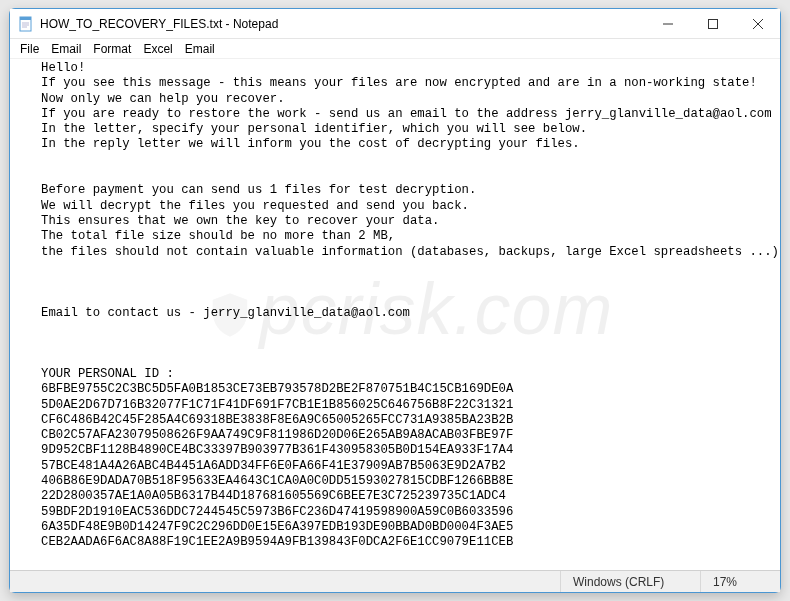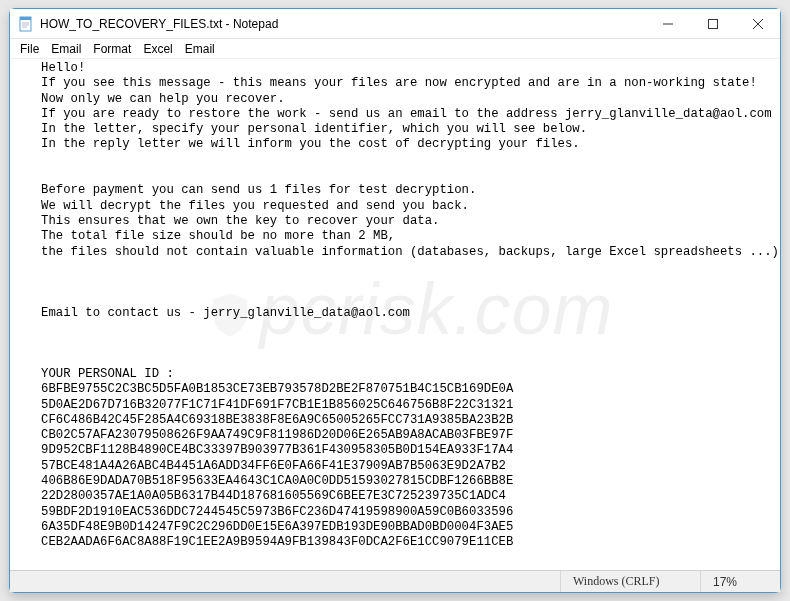--- a/index.html
+++ b/index.html
@@ -112,21 +112,21 @@
       color: #333;
     }
     .sb-spacer { flex: 1; }
     .sb-cell {
       padding: 2px 12px;
       border-left: 1px solid #d8d8d8;
       display: flex;
       align-items: center;
       min-width: 80px;
     }
-    .sb-cell.wide { min-width: 140px; font-family: Liberation Serif, serif; }
+    .sb-cell.wide { min-width: 140px; }
     .sb-cell.wider { min-width: 130px; }
   </style>
 </head>
 <body>
 
 <div class="window">
   <div class="titlebar">
     <span class="title-icon">
       <svg width="16" height="16" viewBox="0 0 16 16">
         <rect x="2" y="1" width="11" height="14" fill="#fff" stroke="#5aa0d8" stroke-width="1"></rect>

